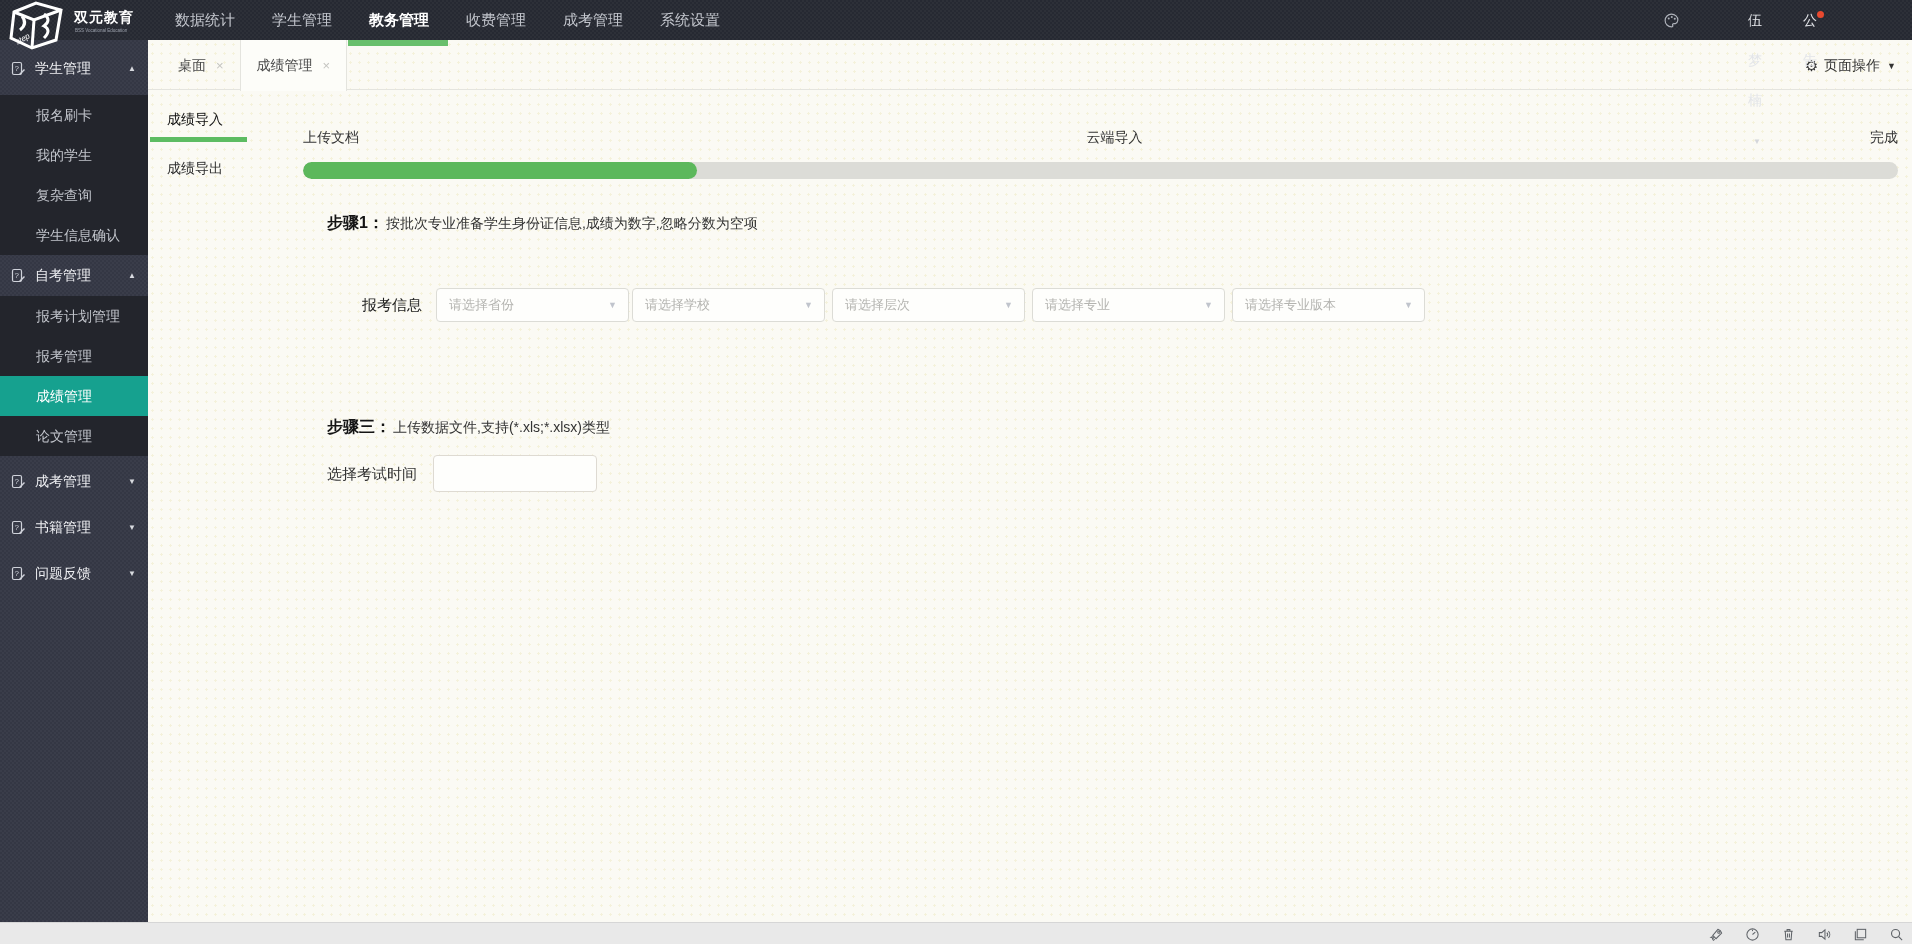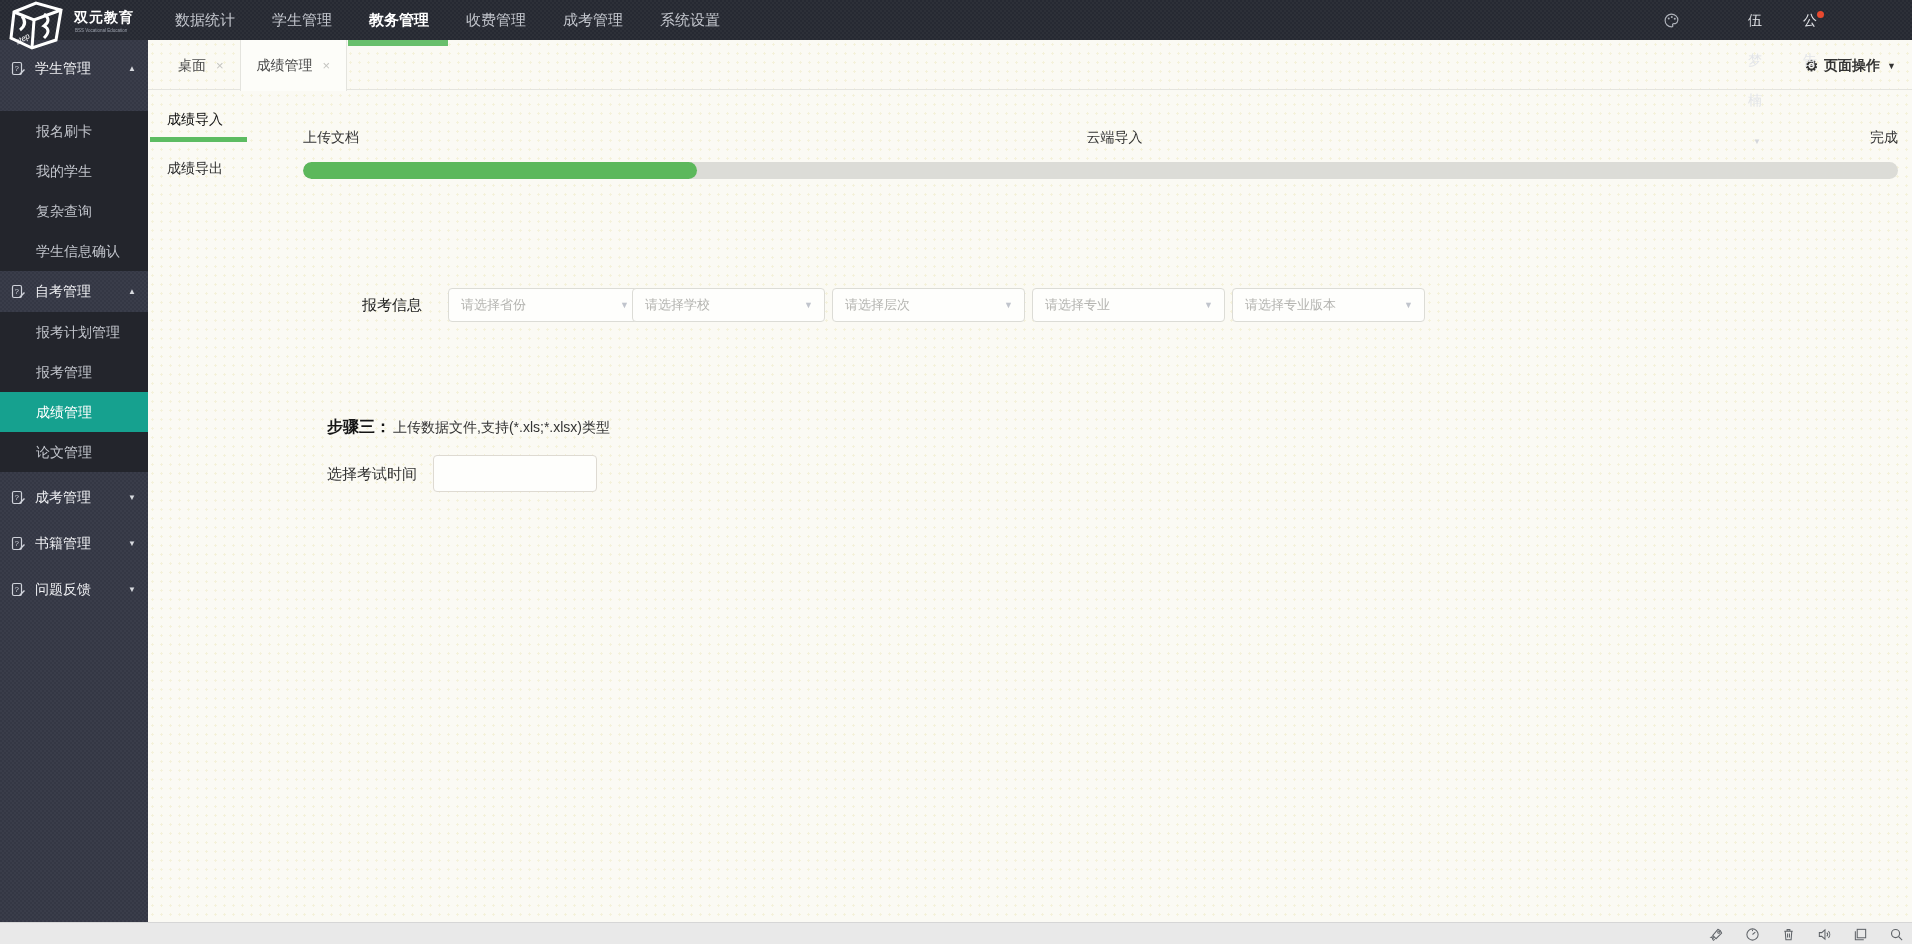--- a/index.html
+++ b/index.html
@@ -34,33 +34,33 @@
   .notice-dot { position:absolute; right:88px; top:11px; width:7px; height:7px; border-radius:50%; background:#e8492f; }
 
   
   .sidebar { position:absolute; left:0; top:40px; width:148px; height:882px;
     background-color:#343744; padding-top:8px; z-index:10; }
   .sb-header { height:41px; display:flex; align-items:center; padding:0 12px 0 10px; cursor:pointer; color:#edeef1; font-size:14px; }
   .sb-header .sb-ico { width:16px; height:16px; margin-right:9px; flex:0 0 auto; }
   .sb-header .sb-caret { margin-left:auto; font-size:8px; color:#d8dadf; }
   .sb-header.gap { margin-top:5px; }
   .sb-items { background-color:#23252c; }
-  .sb-items.first { margin-top:22px; }
+  .sb-items.first { margin-top:6px; }
   .sb-item { height:40px; line-height:40px; padding-left:36px; font-size:14px; color:#c2c5cc; cursor:pointer; white-space:nowrap; }
   .sb-item.active { background-color:#16a18f; color:#ffffff; }
 
   
   .tabbar { position:absolute; left:148px; top:40px; width:1764px; height:50px;
     border-bottom:1px solid #e4e4de; z-index:5; }
   .tabs { position:absolute; left:14px; top:0; height:50px; display:flex; }
   .tab { height:50px; line-height:50px; padding:0 16px; font-size:14px; color:#4a4a4a; cursor:pointer; white-space:nowrap; }
   .tab.active { background:#fdfdf9; border-left:1px solid #e4e4de; border-right:1px solid #e4e4de; margin-bottom:-1px; height:51px; }
   .tab-close { display:inline-block; margin-left:10px; color:#c4c4c0; font-size:13px; cursor:pointer; }
   .tab-close::before { content:"×"; }
-  .page-actions { position:absolute; right:16px; top:0; height:66px; line-height:50px; font-size:14px; color:#333; cursor:pointer;font-weight:bold; }
+  .page-actions { position:absolute; right:16px; top:0; height:66px; line-height:50px; font-size:14px; color:#333; cursor:pointer; }
   .gear-ico::before { content:"⚙"; font-size:15px; margin-right:6px; color:#333; vertical-align:-1px; }
   .page-actions::after { content:"▼"; font-size:9px; margin-left:7px; color:#333; vertical-align:1px; }
 
   
   .submenu { position:absolute; left:148px; top:91px; width:152px; height:831px; padding-top:4px; }
   .sm-item { position:relative; height:49px; line-height:49px; padding-left:19px; font-size:14px; color:#2f2f2f; cursor:pointer; white-space:nowrap; }
   .sm-item.active { color:#111; }
   .sm-underline { position:absolute; left:2px; bottom:2px; width:97px; height:5px; background:#5dbc62; }
 
   
@@ -71,21 +71,21 @@
 
   .step-line { position:absolute; left:27px; font-size:14px; color:#333; white-space:nowrap; }
   .step-label { font-size:16px; font-weight:bold; color:#141414; margin-right:2px; }
   .row-step1 { top:122px; } .row-step2 { top:160px; } .row-step3 { top:326px; }
 
   .form-row { position:absolute; left:0; top:196px; height:36px; width:100%; }
   .form-label { position:absolute; left:62px; top:0; line-height:36px; font-size:15px; font-weight:400; color:#222; }
   .sel { position:absolute; top:1px; width:193px; height:34px; background:#fefefc; border:1px solid #dcdcd6; border-radius:4px; cursor:pointer; }
   .sel-text { position:absolute; left:12px; top:0; line-height:32px; font-size:13px; color:#b4b4b0; }
   .sel-caret::before { content:"▼"; position:absolute; right:11px; top:0; line-height:32px; font-size:9px; color:#c0c4cc; }
-  .sel1{left:148px;} .sel2{left:332px;} .sel3{left:532px;} .sel4{left:732px;} .sel5{left:932px;}
+  .sel1{left:136px;} .sel2{left:332px;} .sel3{left:532px;} .sel4{left:732px;} .sel5{left:932px;}
 
   .download-row { position:absolute; left:27px; top:268px; height:34px; display:flex; align-items:center; }
   .btn { display:inline-flex; align-items:center; justify-content:center; border-radius:4px; cursor:pointer; font-size:14px; white-space:nowrap; }
   .btn-plain { background:#fdfdfb; border:1px solid #d8d8d2; color:#6d6d6d; }
   .btn-download { width:115px; height:33px; }
   .circ-ico { display:inline-flex; align-items:center; justify-content:center; width:15px; height:15px; border-radius:50%; margin-right:6px; font-size:10px; }
   .circ-down { border:1px solid #9a9a9a; color:#8a8a8a; }
   .circ-down::before { content:"↓"; }
   .circ-up { border:1.4px solid #fff; color:#fff; }
   .circ-up::before { content:"↑"; }
@@ -232,20 +232,23 @@
 
   <div class="steps-row">
     <span>上传文档</span>
     <span>云端导入</span>
     <span>完成</span>
   </div>
   <div class="progress-track">
     <div class="progress-fill" style="width: 24.7%;"></div>
   </div>
 
+  <div class="step-line row-step1">
+    <span class="step-label">步骤1：</span><span>按批次专业准备学生身份证信息,成绩为数字,忽略分数为空项</span>
+  </div>
 
   <div class="form-row">
     <span class="form-label">报考信息</span>
     <div class="sel sel1">
       <span class="sel-text">请选择省份</span><span class="sel-caret"></span>
     </div>
     <div class="sel sel2">
       <span class="sel-text">请选择学校</span><span class="sel-caret"></span>
     </div>
     <div class="sel sel3">

